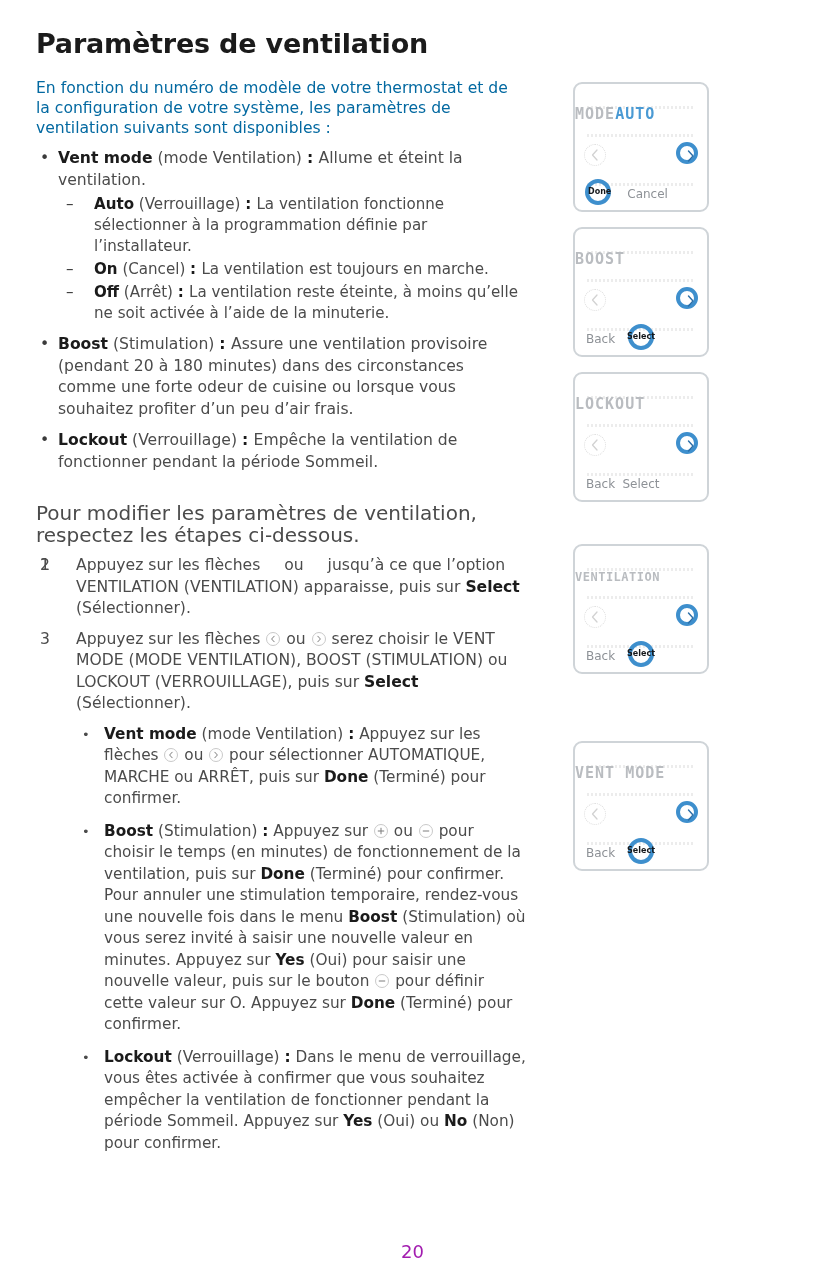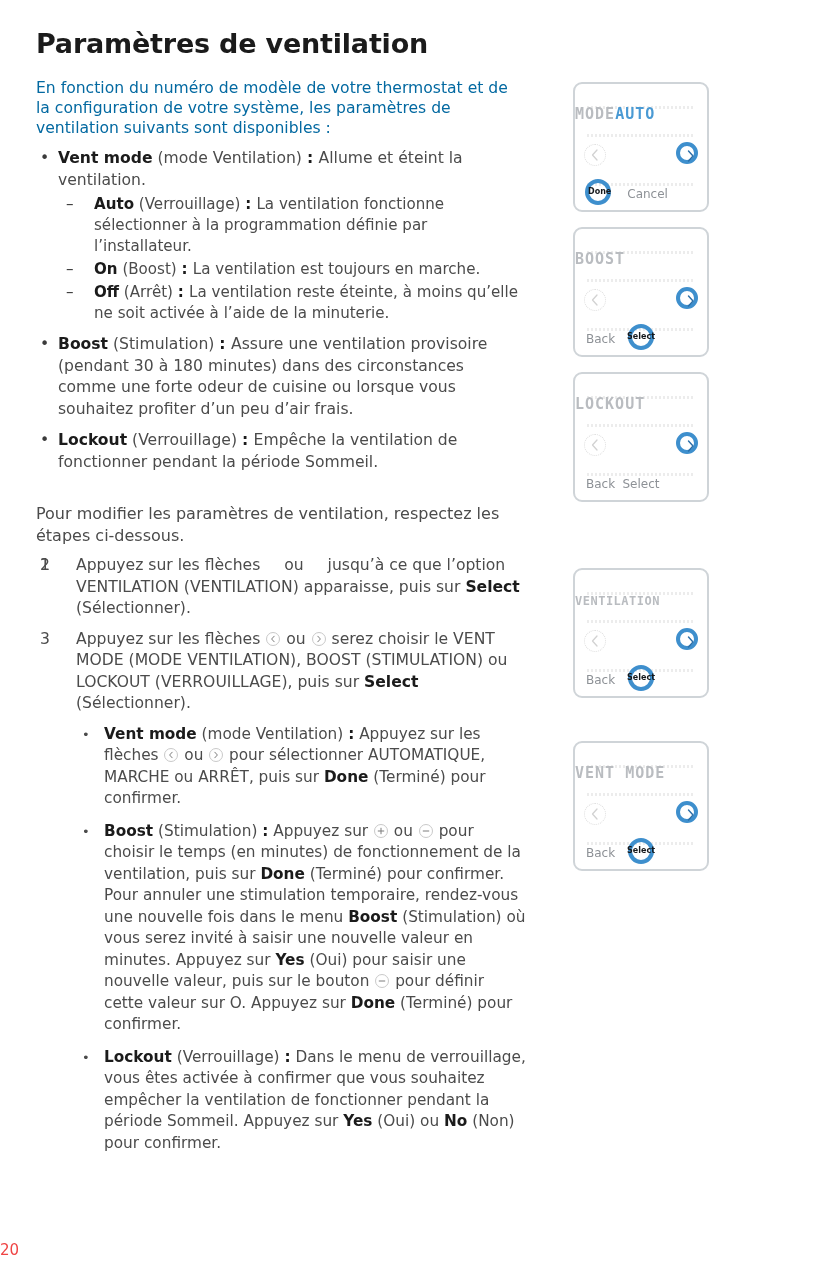--- a/index.html
+++ b/index.html
@@ -39,21 +39,21 @@
   ul.lvl2>li{
     position:relative;padding-left:36px;margin-bottom:2px;
     font-size:15.1px;line-height:21px;
   }
   ul.lvl2>li>.dash{
     position:absolute;left:8px;top:0;font-size:15.1px;line-height:21px;color:#3b3b3b;
   }
 
   b,strong{color:#1b1b1b;font-weight:bold;}
 
-  p.howto{font-size:16px;line-height:21.5px;margin:30px 0 0 0;}
+  p.howto{font-size:20px;line-height:21.5px;margin:30px 0 0 0;}
 
   .steps{margin:0;padding:0;list-style:none;}
   .steps>li{
     position:relative;padding-left:40px;font-size:15.6px;line-height:21.5px;
     margin-bottom:9px;
   }
   .steps>li>.num{position:absolute;left:4px;top:0;color:#4b4b4b;}
 
   ul.lvl3{list-style:none;margin:9px 0 0 0;padding:0;}
   ul.lvl3>li{
@@ -66,22 +66,22 @@
   .g{
     display:inline-block;width:14px;height:14px;border-radius:50%;
     border:1px solid #c9c9c9;position:relative;vertical-align:-2px;
     margin:0 1px;box-sizing:border-box;
   }
   .g svg{position:absolute;left:0;top:0;}
   .g-spacer{display:inline-block;width:14px;height:14px;vertical-align:-2px;}
 
   
   .pageno{
-    position:absolute;left:0;top:1241px;width:825px;
-    font-size:15px;color:#ef4444;
+    position:absolute;left:0;top:1241px;width:825px;text-align:center;
+    font-size:18px;color:#a21caf;
   }
 
   
   .screens{position:absolute;left:573px;top:0;width:252px;height:1275px;}
   .tstat{
     position:absolute;width:136px;height:130px;
     background:#ffffff;border:2px solid #cfd4d8;border-radius:9px;
     box-sizing:border-box;
   }
   .tstat .lcd{
@@ -146,32 +146,32 @@
         <span class="bul">•</span>
         <b>Vent mode</b><span> (mode Ventilation) </span><b>: </b><span>Allume et éteint la ventilation.</span>
 
         <ul class="lvl2">
           <li>
             <span class="dash">–</span>
             <b>Auto</b><span> (Verrouillage) </span><b>: </b><span>La ventilation fonctionne sélectionner à la programmation définie par l’installateur.</span>
           </li>
           <li>
             <span class="dash">–</span>
-            <b>On</b><span> (Boost) </span><b>: </b><span>La ventilation est toujours en marche.</span>
+            <b>On</b><span> (Cancel) </span><b>: </b><span>La ventilation est toujours en marche.</span>
           </li>
           <li>
             <span class="dash">–</span>
             <b>Off</b><span> (Arrêt) </span><b>: </b><span>La ventilation reste éteinte, à moins qu’elle ne soit activée à l’aide de la minuterie.</span>
           </li>
         </ul>
       </li>
 
       <li style="margin-top:10px;">
         <span class="bul">•</span>
-        <b>Boost</b><span> (Stimulation) </span><b>: </b><span>Assure une ventilation provisoire (pendant 30 à 180 minutes) dans des circonstances comme une forte odeur de cuisine ou lorsque vous souhaitez profiter d’un peu d’air frais.</span>
+        <b>Boost</b><span> (Stimulation) </span><b>: </b><span>Assure une ventilation provisoire (pendant 20 à 180 minutes) dans des circonstances comme une forte odeur de cuisine ou lorsque vous souhaitez profiter d’un peu d’air frais.</span>
       </li>
 
       <li style="margin-top:10px;">
         <span class="bul">•</span>
         <b>Lockout</b><span> (Verrouillage) </span><b>: </b><span>Empêche la ventilation de fonctionner pendant la période Sommeil.</span>
       </li>
     </ul>
 
     <p class="howto">Pour modifier les paramètres de ventilation, respectez les étapes ci-dessous.</p>
 
@@ -276,21 +276,21 @@
         <div class="navR">
           <svg width="20" height="20" viewBox="0 0 20 20" class="chev">
             <path d="M8.5 5 L13 10 L8.5 15" stroke="#2b6ea8" stroke-width="1.4" fill="none" stroke-linecap="round" stroke-linejoin="round"></path>
           </svg>
         </div>
         <div class="softrow">
           <div class="soft left">Back</div>
           <div class="soft mid">Select</div>
         </div>
       </div>
-      <div class="tstat" style="top: 568px; left: 0px;">
+      <div class="tstat" style="top: 544px; left: 0px;">
         <div class="ghostrow a"></div>
         <div class="ghostrow b"></div>
         <div class="ghostrow c"></div>
         <div class="lcd"><span class="lcdtxt sm">VENTILATION</span></div>
         <div class="navL">
           <svg width="20" height="20" viewBox="0 0 20 20" class="chev">
             <path d="M12 5 L7.5 10 L12 15" stroke="#d2d2d2" stroke-width="1.3" fill="none" stroke-linecap="round" stroke-linejoin="round"></path>
           </svg>
         </div>
         <div class="navR">

